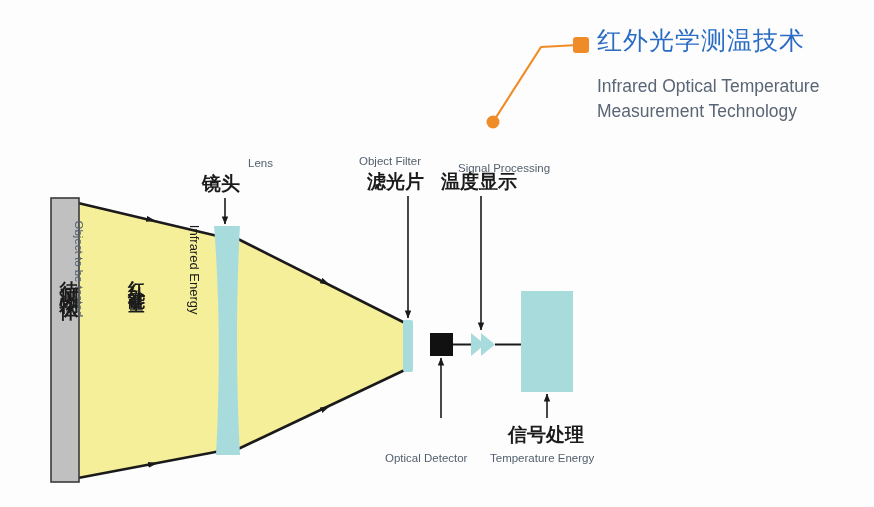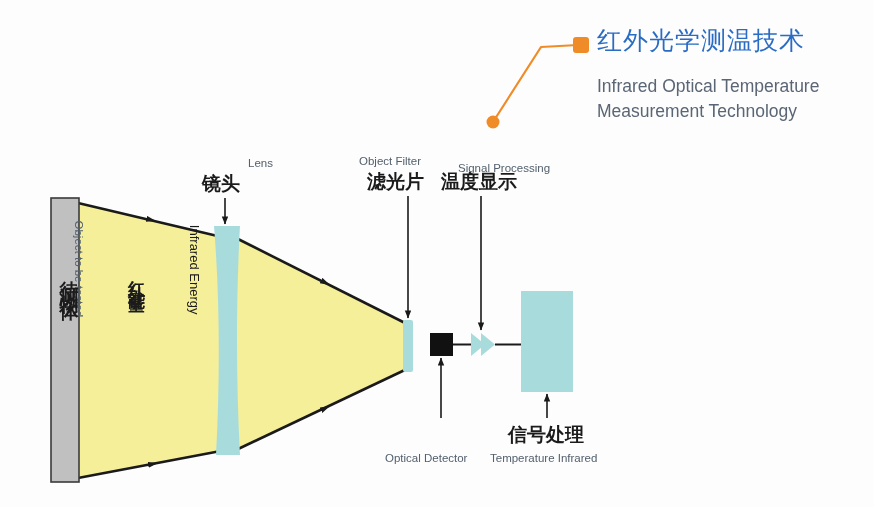--- a/index.html
+++ b/index.html
@@ -173,21 +173,21 @@
 
   <div class="txt lbl-en lbl-filt-en">Object Filter</div>
   <div class="txt lbl-cn lbl-filt-cn">滤光片</div>
 
   <div class="txt lbl-en lbl-sig-en">Signal Processing</div>
   <div class="txt lbl-cn lbl-sig-cn">温度显示</div>
 
   <div class="txt lbl-en lbl-det-en">Optical Detector</div>
 
   <div class="txt lbl-cn lbl-disp-cn">信号处理</div>
-  <div class="txt lbl-en lbl-disp-en">Temperature Infrared</div>
+  <div class="txt lbl-en lbl-disp-en">Temperature Energy</div>
 
   <div class="txt obj-en">Object to be tested</div>
   <div class="cjk-col obj-cn">待测物体</div>
 
   <div class="txt energy-en">Infrared Energy</div>
   <div class="cjk-col energy-cn">红外能量</div>
 
 </div>
 
 </body></html>

